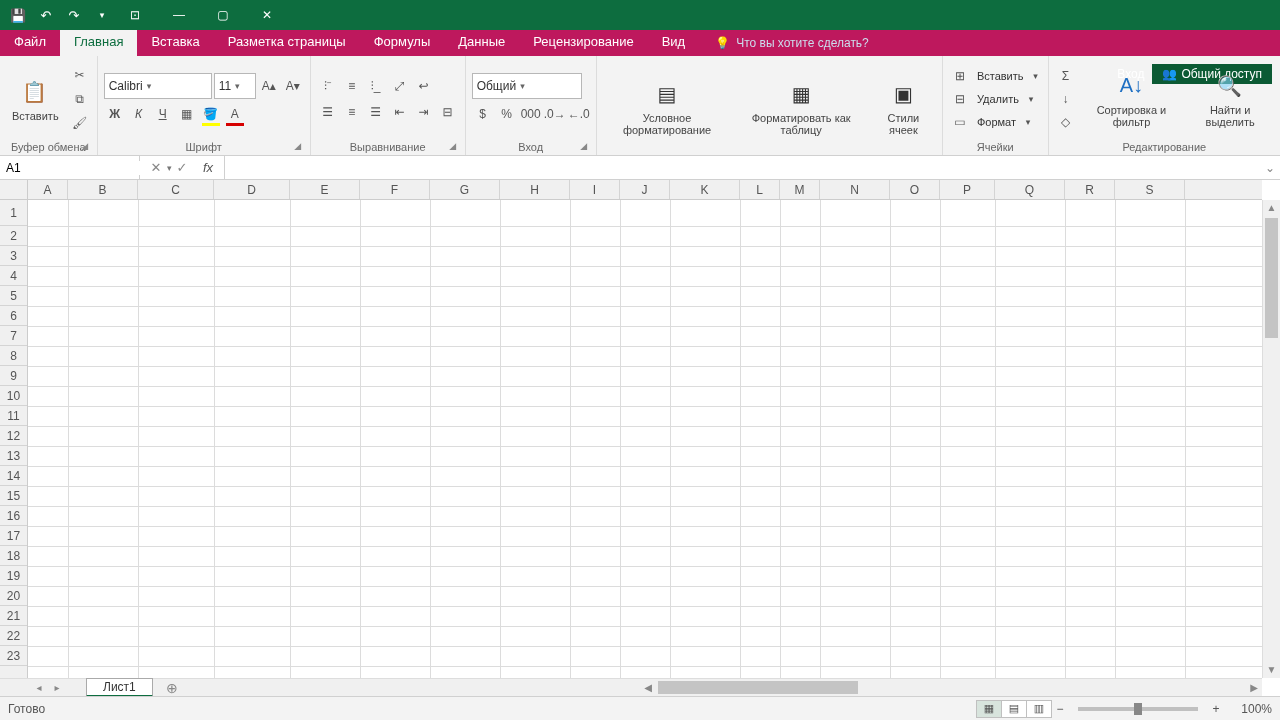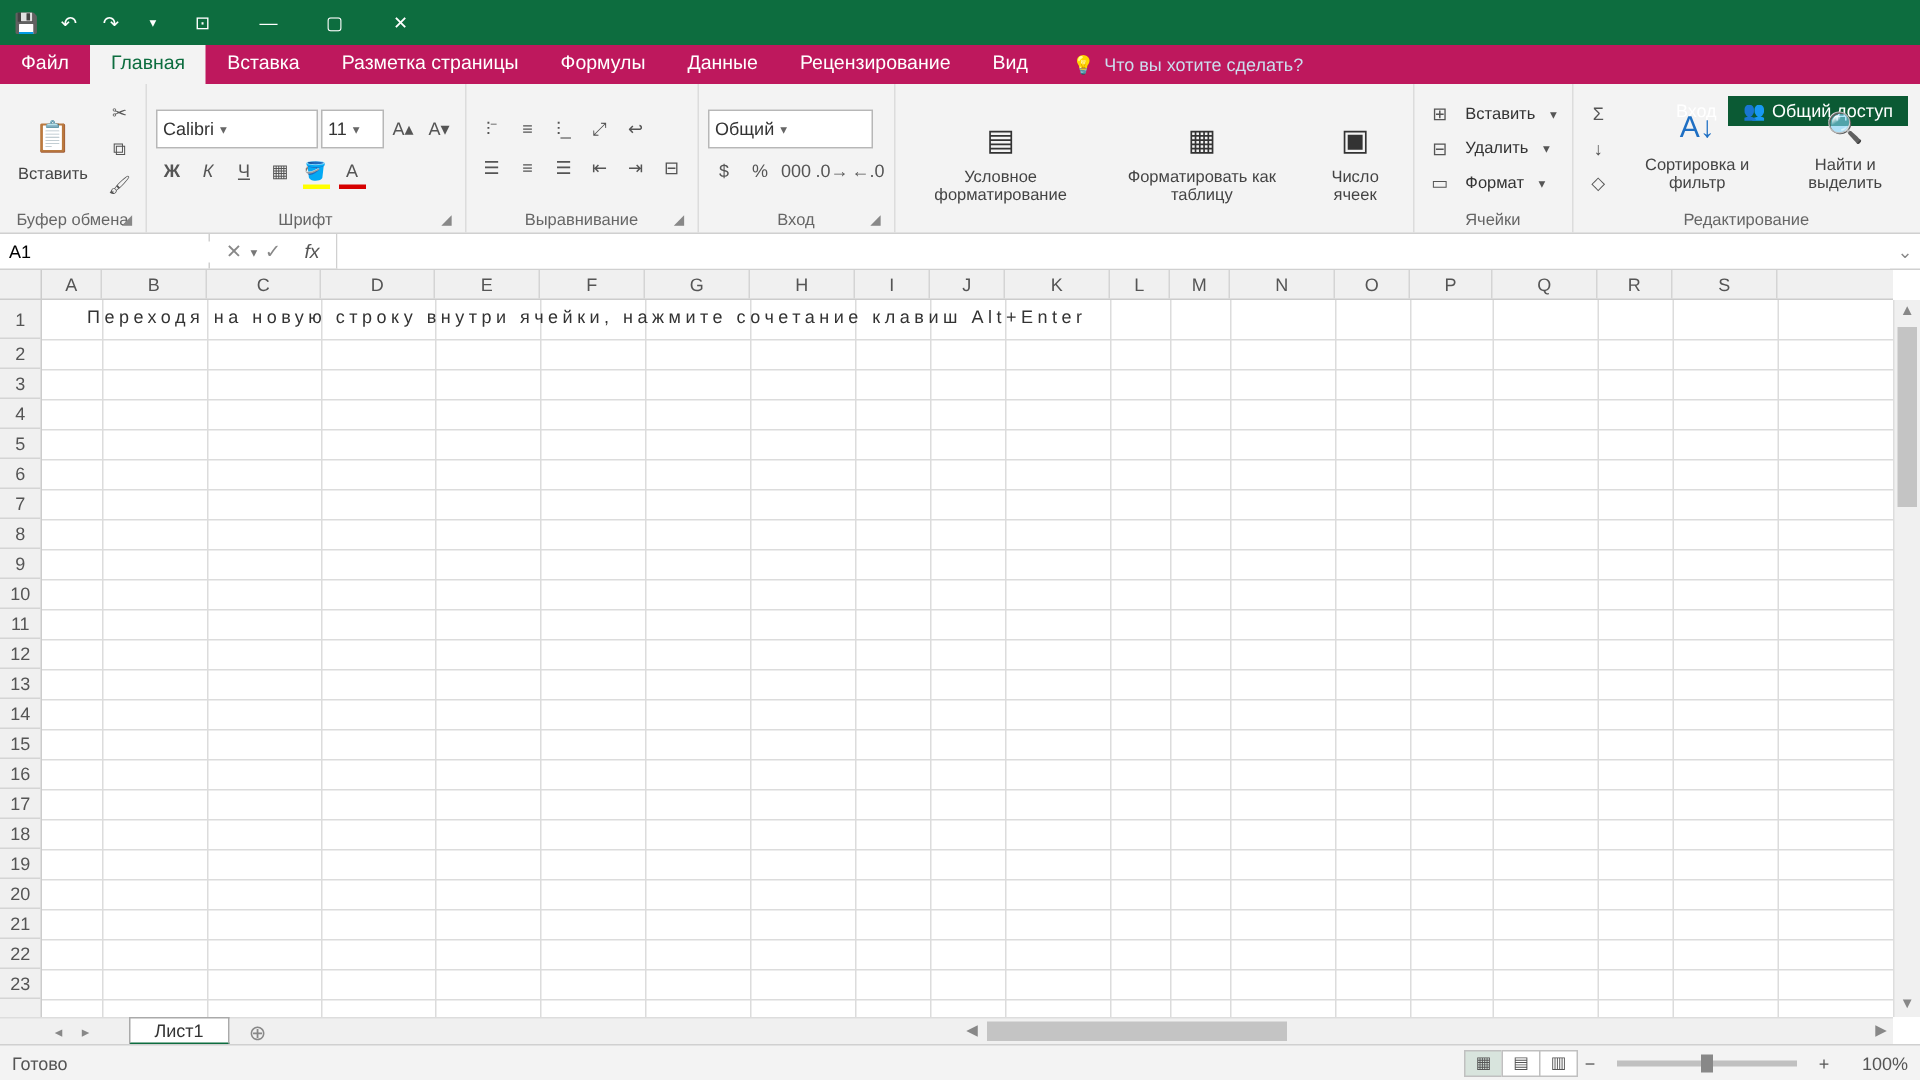--- a/index.html
+++ b/index.html
@@ -224,21 +224,21 @@
           <div class="lbl">Условное
 форматирование</div>
         </div>
       <div class="vbtn">
           <div class="ic">▦</div>
           <div class="lbl">Форматировать
 как таблицу</div>
         </div>
       <div class="vbtn">
           <div class="ic">▣</div>
-          <div class="lbl">Число
+          <div class="lbl">Стили
 ячеек</div>
         </div>
     </div>
   </div>
 
   <div class="group">
     <div class="body">
       <div style="display:flex;flex-direction:column;gap:1px">
         <div class="fontrow">
             <div class="sbtn">⊞</div>
@@ -382,21 +382,20 @@
         <div class="hl" style="top: 306px;"></div>
         <div class="hl" style="top: 326px;"></div>
         <div class="hl" style="top: 346px;"></div>
         <div class="hl" style="top: 366px;"></div>
         <div class="hl" style="top: 386px;"></div>
         <div class="hl" style="top: 406px;"></div>
         <div class="hl" style="top: 426px;"></div>
         <div class="hl" style="top: 446px;"></div>
         <div class="hl" style="top: 466px;"></div>
       </div>
-    <div class="celltext">Переходя на новую строку внутри ячейки, нажмите сочетание клавиш Alt+Enter</div>
   </div>
   <div class="vscroll">
     <div class="arrup">▲</div>
     <div class="thumb"></div>
     <div class="arrdn">▼</div>
   </div>
   <div class="sheettabs">
     <div class="navbtn">◂</div>
     <div class="navbtn">▸</div>
     <div style="width:20px"></div>

